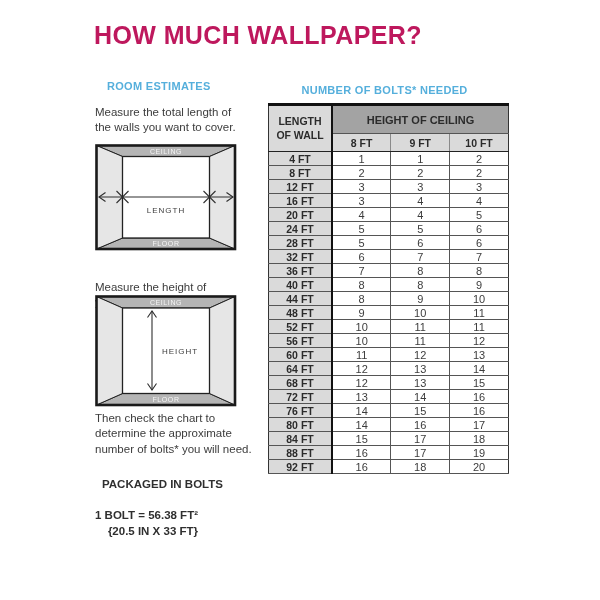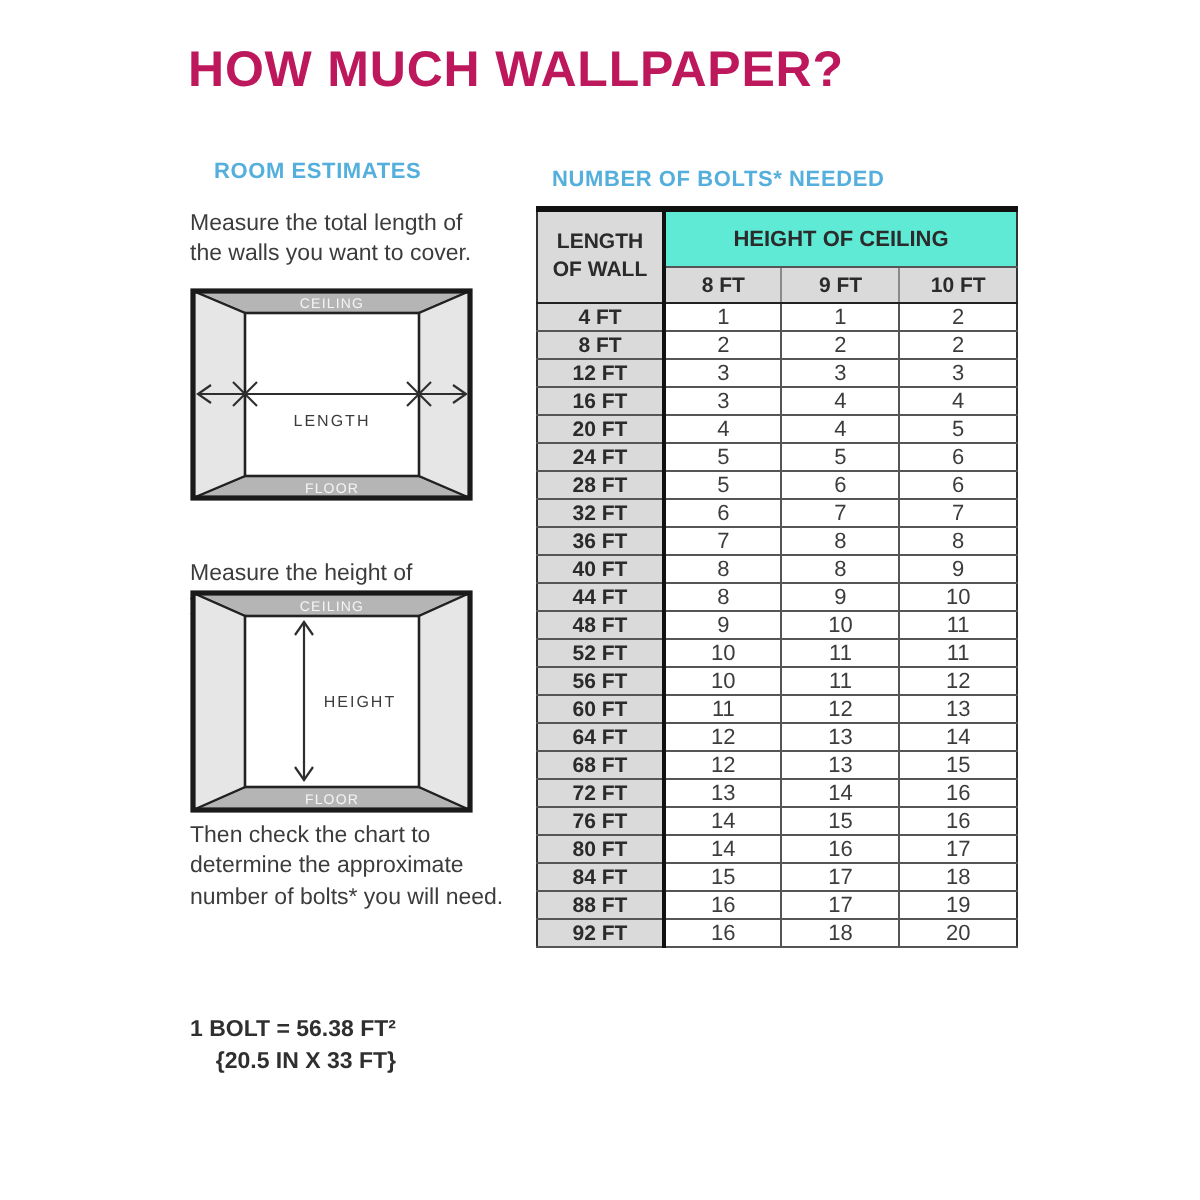--- a/index.html
+++ b/index.html
@@ -16,21 +16,21 @@
   .page-title {
     left: 94px; top: 21px;
     font-size: 25px; font-weight: bold;
     color: #be185d; letter-spacing: 0.4px;
   }
   .section-head {
     font-size: 11px; font-weight: bold;
     color: #55afdc; letter-spacing: 0.3px;
   }
   .room-estimates { left: 95px; top: 80px; margin-left: 12px; }
-  .bolts-needed  { left: 276px; top: 84px; width: 241px; }
+  .bolts-needed  { left: 264px; top: 84px; width: 241px; text-align: center; }
 
   .step {
     left: 95px; width: 175px;
     font-size: 11.5px; line-height: 1.34;
     color: #3c3c3c; white-space: pre-line;
   }
   .step1 { top: 105px; }
   .step2 { top: 260px; margin-top: 20px; }
   .step3 { top: 411px; }
 
@@ -59,21 +59,21 @@
   }
   table.bolts td { text-align: center; vertical-align: middle; padding: 0; }
   .len-head {
     width: 62px; background: #dadada;
     font-size: 10.5px; font-weight: bold; color: #2b2b2b;
     white-space: pre-line; line-height: 1.25;
     border-right: 2.5px solid #111111;
     border-bottom: 1.5px solid #222222;
   }
   .group-head {
-    background: #5eead4; font-size: 11px; font-weight: bold; color: #2b2b2b;
+    background: #a3a3a3; font-size: 11px; font-weight: bold; color: #2b2b2b;
     border-bottom: 1px solid #555555; height: 27px;
   }
   .sub-head {
     background: #dadada; font-size: 10.5px; font-weight: bold; color: #2b2b2b;
     border-bottom: 1.5px solid #222222; height: 17px;
     border-right: 1px solid #8a8a8a;
   }
   .sub-head:last-child { border-right: none; }
   .len-cell {
     background: #dadada; font-size: 10.5px; font-weight: bold; color: #2b2b2b;
@@ -140,20 +140,21 @@
     <path d="M 52.5,88.5 L 57,95 L 61.5,88.5"></path>
   </g>
   <text x="85" y="58.5" text-anchor="middle" font-size="8" letter-spacing="1" fill="#3c3c3c">HEIGHT</text>
 </svg>
 
 <div class="abs step step3">Then check the chart to
 determine the approximate
 number of bolts* you will need.</div>
 
 <div class="abs footnote">
+  <div class="indent">PACKAGED IN BOLTS</div>
 </div>
 
 <div class="abs bolt-spec">
   <div>1 BOLT = 56.38 FT²</div>
   <div>{20.5 IN X 33 FT}</div>
 </div>
 
 <table class="bolts">
   <thead>
     <tr>

